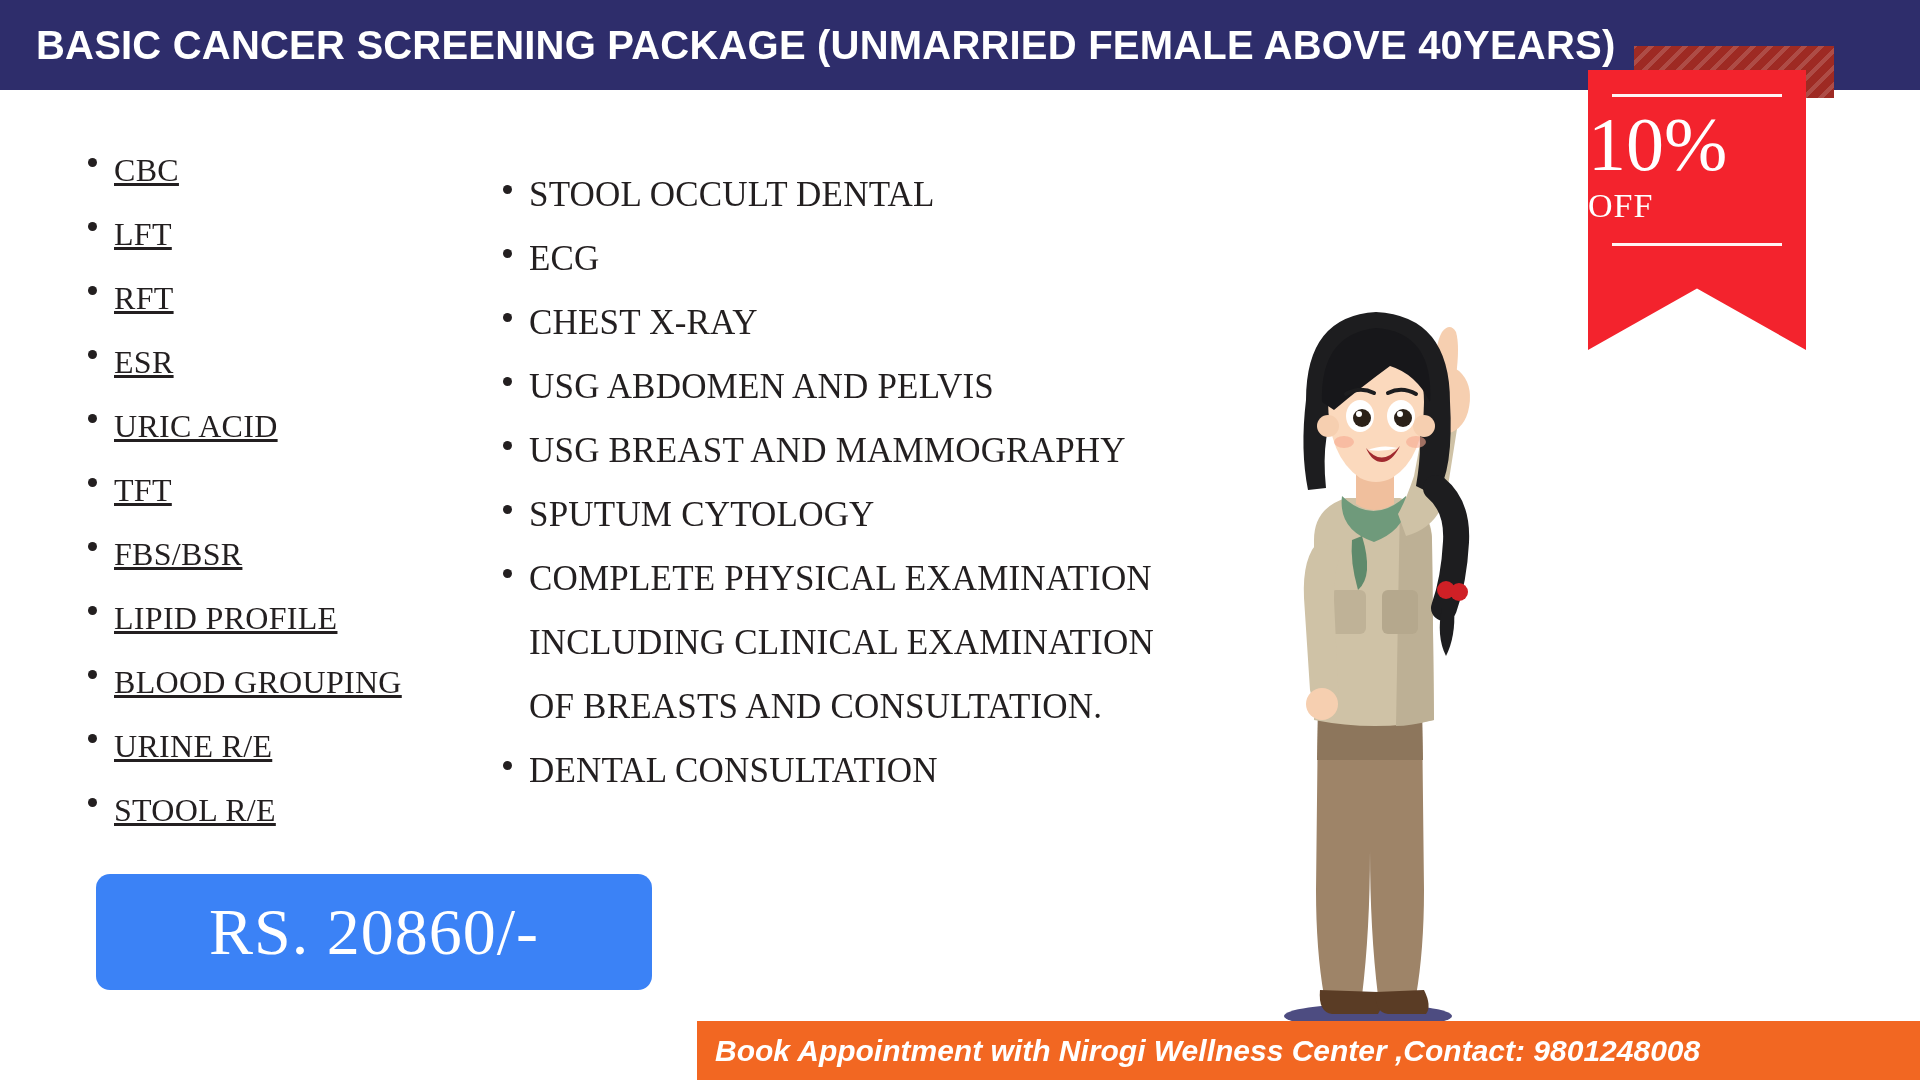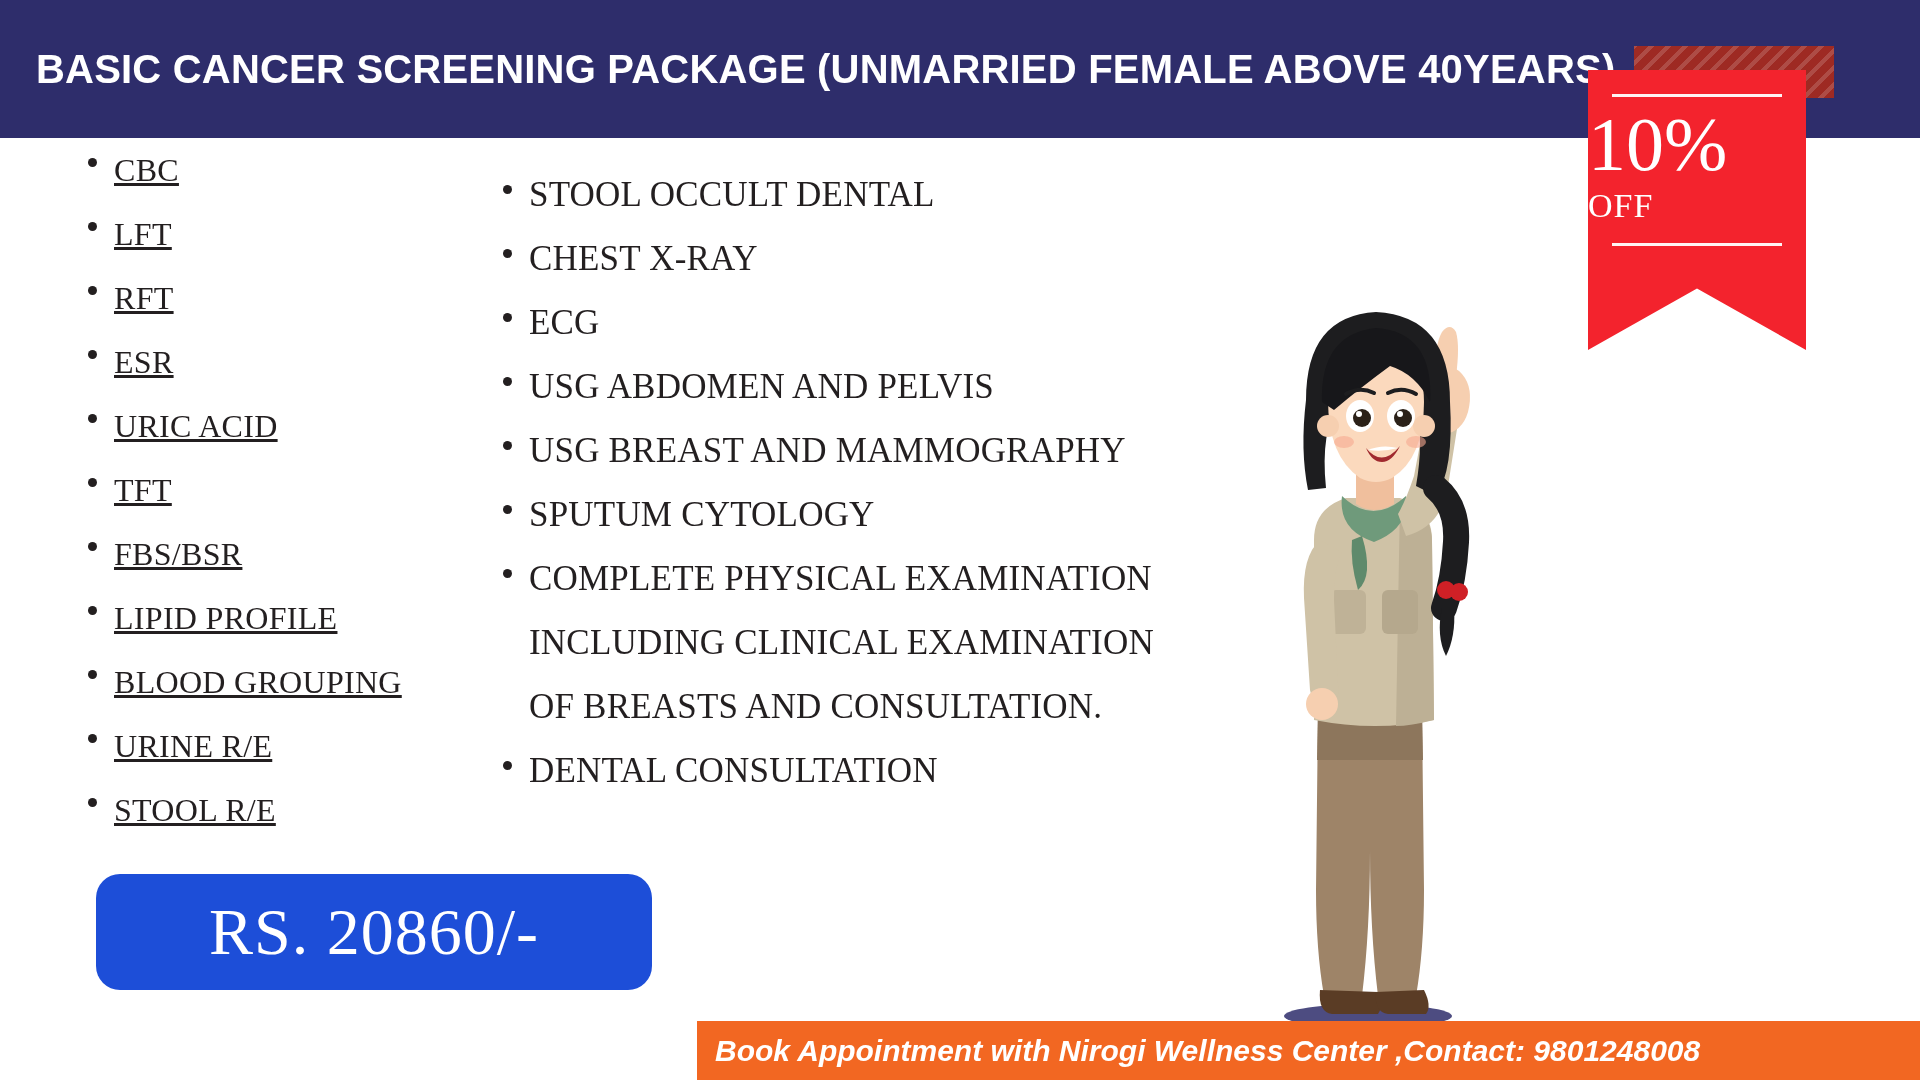--- a/index.html
+++ b/index.html
@@ -14,21 +14,21 @@
     overflow: hidden;
     position: relative;
   }
 
   
   .header-bar {
     position: absolute;
     left: 0;
     top: 0;
     width: 1920px;
-    height: 138px;
+    height: 90px;
     background: #2e2d6b;
     display: flex;
     align-items: center;
     box-sizing: border-box;
     padding-left: 36px;
   }
   .header-title {
     color: #ffffff;
     font-family: "Liberation Sans", sans-serif;
     font-weight: bold;
@@ -160,22 +160,22 @@
     display: block;
   }
 
   
   .price-badge {
     position: absolute;
     left: 96px;
     top: 874px;
     width: 556px;
     height: 116px;
-    background: #1d4ed8;
-    border-radius: 24px;
+    background: #3b82f6;
+    border-radius: 14px;
     display: flex;
     align-items: center;
     justify-content: center;
   }
   .price-text {
     color: #ffffff;
     font-family: "Liberation Serif", serif;
     font-size: 66px;
     letter-spacing: 1px;
     white-space: nowrap;
@@ -238,22 +238,22 @@
   <li>TFT</li>
   <li>FBS/BSR</li>
   <li>LIPID PROFILE</li>
   <li>BLOOD GROUPING</li>
   <li>URINE R/E</li>
   <li>STOOL R/E</li>
 </ul>
 
 <ul class="plain col-right">
   <li>STOOL OCCULT DENTAL</li>
+  <li>ECG</li>
   <li>CHEST X-RAY</li>
-  <li>ECG</li>
   <li>USG ABDOMEN AND PELVIS</li>
   <li>USG BREAST  AND MAMMOGRAPHY</li>
   <li>SPUTUM CYTOLOGY</li>
   <li class="multiline">
     <span class="cont">COMPLETE PHYSICAL EXAMINATION</span>
     <span class="cont">INCLUDING CLINICAL EXAMINATION</span>
     <span class="cont">OF BREASTS AND CONSULTATION.</span>
   </li>
   <li>DENTAL CONSULTATION</li>
 </ul>

